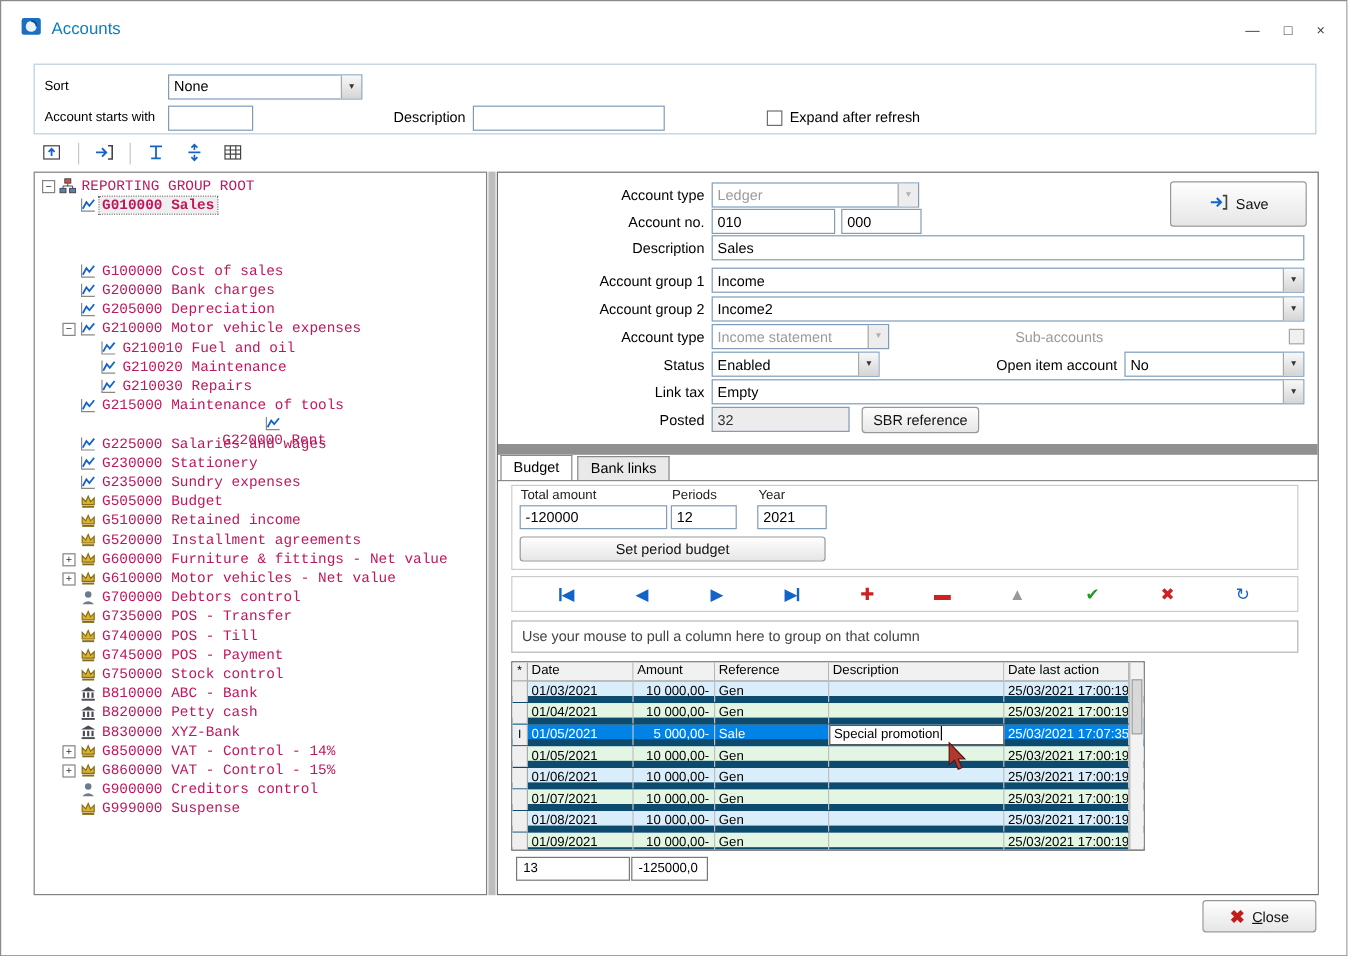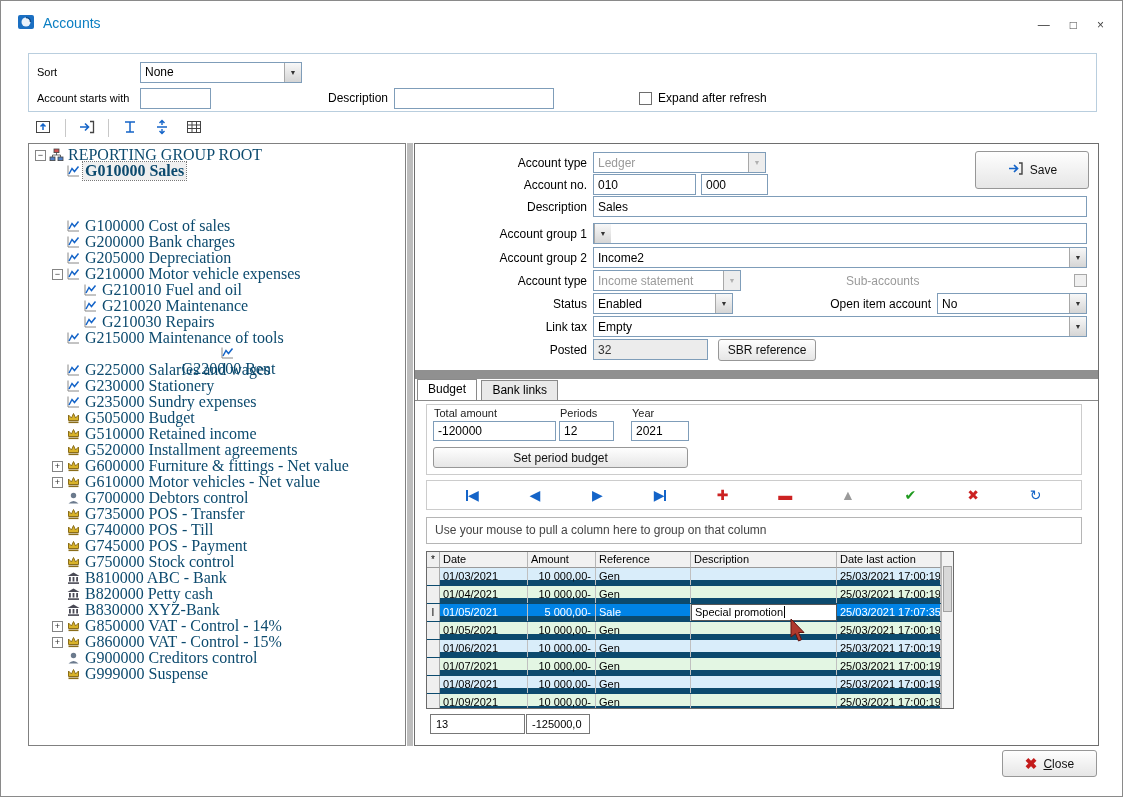--- a/index.html
+++ b/index.html
@@ -33,21 +33,21 @@
   .toolbar { position:absolute; left:27px; top:114px; height:26px; display:flex; align-items:center; }
   .tbtn { width:32px; height:24px; border:none; background:transparent; display:flex; align-items:center; justify-content:center; cursor:pointer; }
   .tsep { width:1px; height:18px; background:#c8c8c8; margin:0 5px; display:inline-block; }
 
   
   .tree-panel { position:absolute; left:27px; top:142px; width:378px; height:603px; border:1px solid #808080; background:#fff; overflow:hidden; padding-top:3px; }
   .trow { height:16px; display:flex; align-items:center; white-space:nowrap; cursor:default; }
   .expander { width:11px; height:11px; border:1px solid #848484; background:#fff; font-size:9px; line-height:9px; text-align:center; margin-right:3px; flex:none; color:#333; }
   .exp-spacer { width:14px; flex:none; }
   .ticon { width:17px; flex:none; display:flex; align-items:center; }
-  .tlabel { font-family:Liberation Serif, serif; font-size:16px; color:#0c4a6e; padding:0 2px; }
+  .tlabel { font-family:Liberation Mono, monospace; font-size:12px; color:#be185d; padding:0 2px; }
   .trow.sel .tlabel { font-weight:bold; background:#efefef; outline:1px dotted #777; }
 
   .v-split { position:absolute; left:406px; top:142px; width:6px; height:603px; background:#bdbdbd; }
 
   
   .right-panel { position:absolute; left:413px; top:142px; width:685px; height:603px; border:1px solid #6e6e6e; background:#fff; }
   .frow { position:absolute; left:10px; right:11px; height:21px; display:flex; align-items:center; }
   .frow .lab { width:168px; text-align:right; padding-right:6px; flex:none; font-size:12px; }
   .frow .lab.gray { color:#9a9a9a; }
   .r1{top:8px} .r2{top:30px} .r3{top:52px} .r4{top:79px} .r5{top:103px} .r6{top:126px} .r7{top:149px} .r8{top:172px} .r9{top:195px}
@@ -528,20 +528,21 @@
     </div>
 
     <div class="frow r3">
       <span class="lab">Description</span>
       <input class="tinput wide" value="Sales" style="">
     </div>
 
     <div class="frow r4">
       <span class="lab">Account group 1</span>
       <div class="combo wide">
+        <span class="ctext">Income</span>
         <span class="cbtn">▼</span>
       </div>
     </div>
 
     <div class="frow r5">
       <span class="lab">Account group 2</span>
       <div class="combo wide">
         <span class="ctext">Income2</span>
         <span class="cbtn">▼</span>
       </div>

